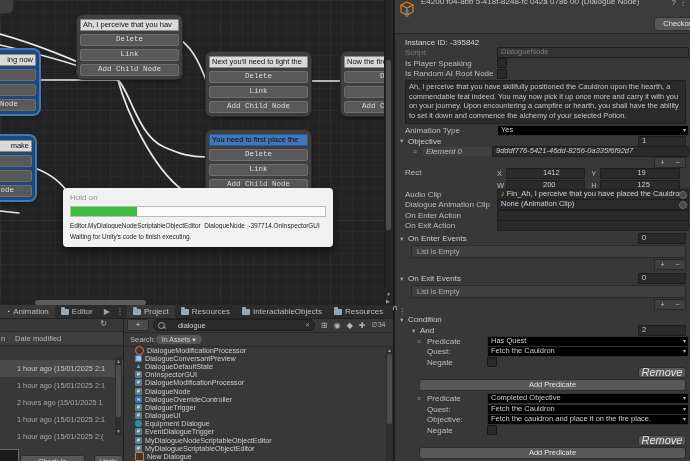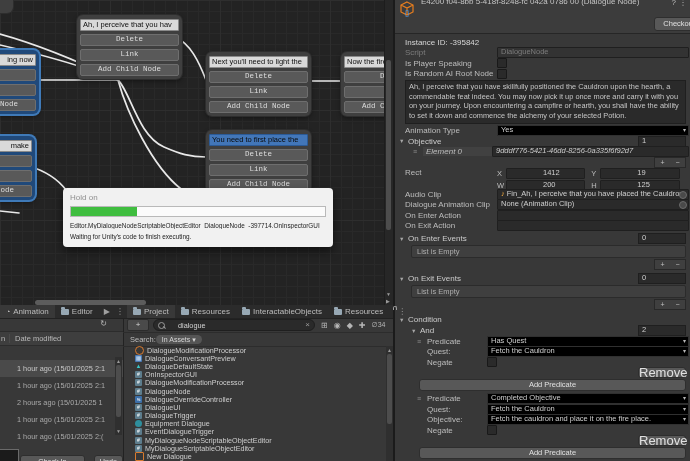--- a/index.html
+++ b/index.html
@@ -62,21 +62,21 @@
   .textarea{margin:1px 3px 1px 10px;height:40px;background:#2a2a2a;border:1px solid #1f1f1f;
         font-size:7.4px;line-height:9.6px;color:#c6c6c6;padding:1px 3px;overflow:hidden;}
   .handlebar{width:10px;color:#8f8f8f;font-size:7px;flex-shrink:0;}
   .elemlbl{background:#414141;}
   .rectgrid{flex:1;display:flex;flex-wrap:wrap;gap:1px 6px;}
   .rcell{display:flex;align-items:center;width:46%;}
   .rcell .axis{width:9px;color:#bdbdbd;font-size:7.5px;}
   .rcell .field{flex:1;padding-left:36px;}
   .listbox{margin:1px 3px 1px 16px;height:11px;background:#3f3f3f;border:1px solid #2b2b2b;border-radius:2px;
         font-size:7.5px;line-height:11px;padding-left:5px;color:#adadad;}
-  .remove{margin-left:auto;margin-right:3px;width:46px;height:9px;line-height:9px;font-size:13px;}
+  .remove{margin-left:auto;margin-right:3px;width:46px;height:9px;line-height:9px;font-size:11px;font-style:italic;}
   .addpred{margin:1px 3px 1px 24px;height:10px;line-height:10px;font-size:7.5px;}
   .objdot{position:absolute;right:1px;top:1px;width:6px;height:6px;border-radius:50%;background:#4a4a4a;
         border:1px solid #6b6b6b;}
   .noteico{color:#e8a33d;margin-right:2px;}
   
   .bottom{position:absolute;left:0;top:305px;width:393px;height:156px;background:#383838;}
   .tabbar{height:13px;background:#2b2b2b;display:flex;align-items:stretch;font-size:8px;border-bottom:1px solid #222;}
   .tab{display:flex;align-items:center;gap:3px;padding:0 6px;color:#bdbdbd;white-space:nowrap;}
   .tab.active{background:#383838;justify-content:center;}
   .tico{font-size:7px;color:#c9c9c9;}
@@ -486,25 +486,25 @@
       <div class="prow">
           <span class="fico ico-csharp"></span>
           <span>DialogueNode</span>
         </div>
       <div class="prow">
           <span class="fico ico-override-controller"></span>
           <span>DialogueOverrideController</span>
         </div>
       <div class="prow">
           <span class="fico ico-csharp"></span>
+          <span>DialogueTrigger</span>
+        </div>
+      <div class="prow">
+          <span class="fico ico-csharp"></span>
           <span>DialogueUI</span>
-        </div>
-      <div class="prow">
-          <span class="fico ico-csharp"></span>
-          <span>DialogueTrigger</span>
         </div>
       <div class="prow">
           <span class="fico ico-dialogue-asset"></span>
           <span>Equipment Dialogue</span>
         </div>
       <div class="prow">
           <span class="fico ico-csharp"></span>
           <span>EventDialogueTrigger</span>
         </div>
       <div class="prow">

